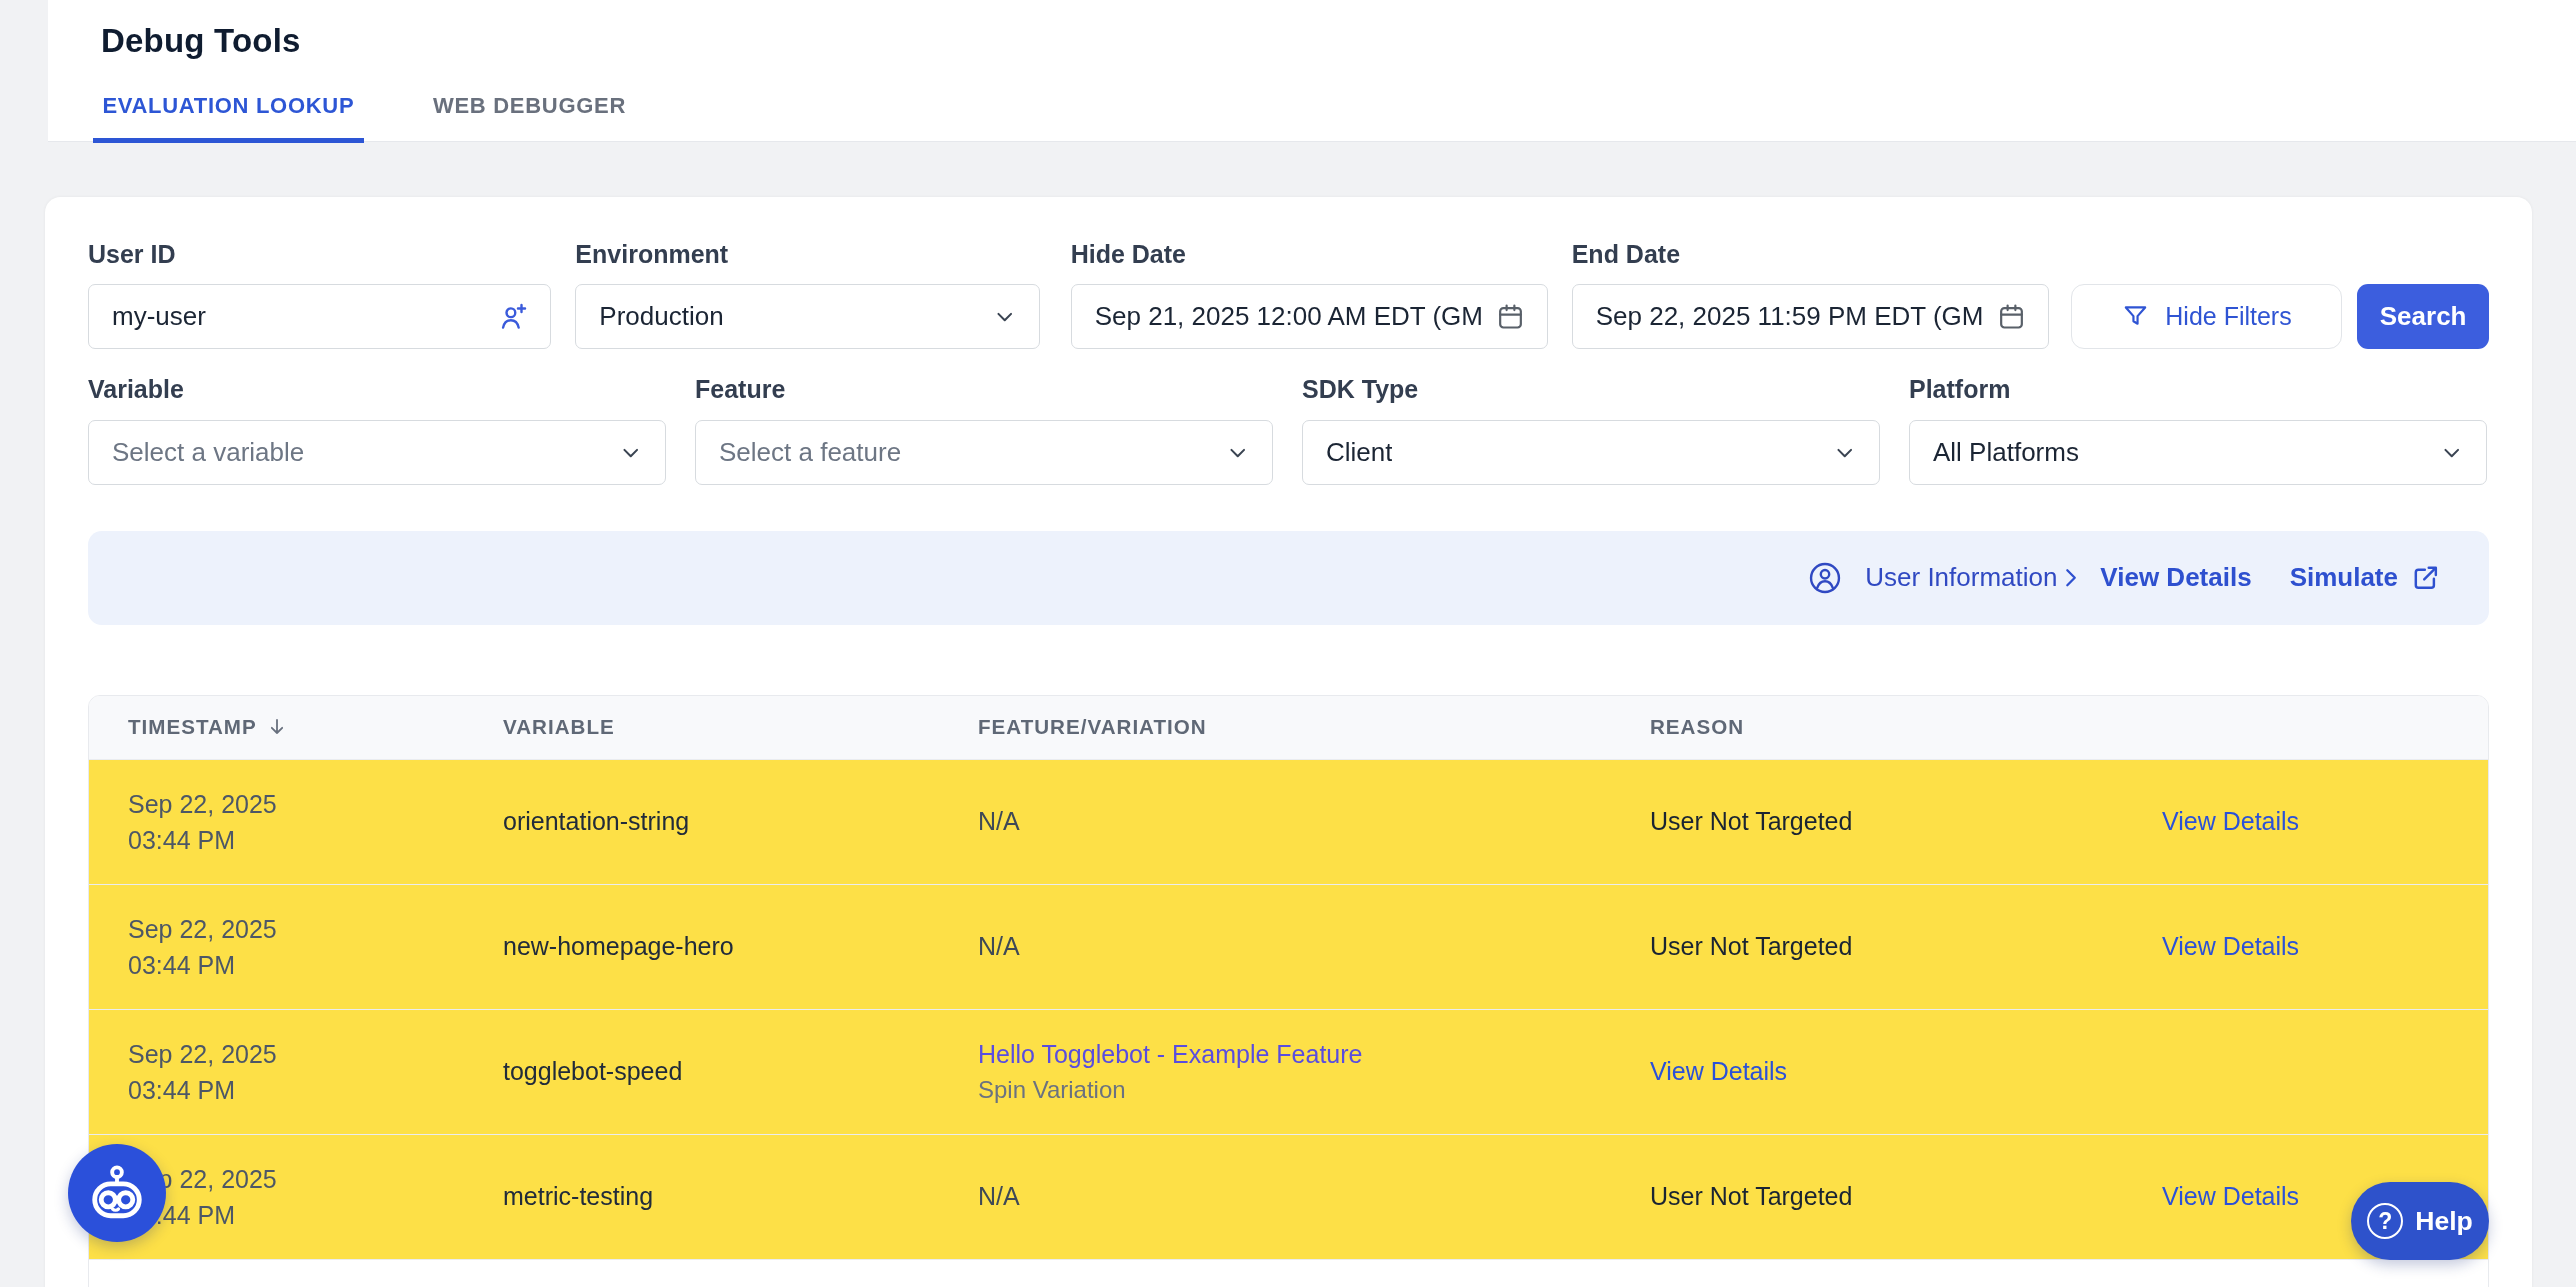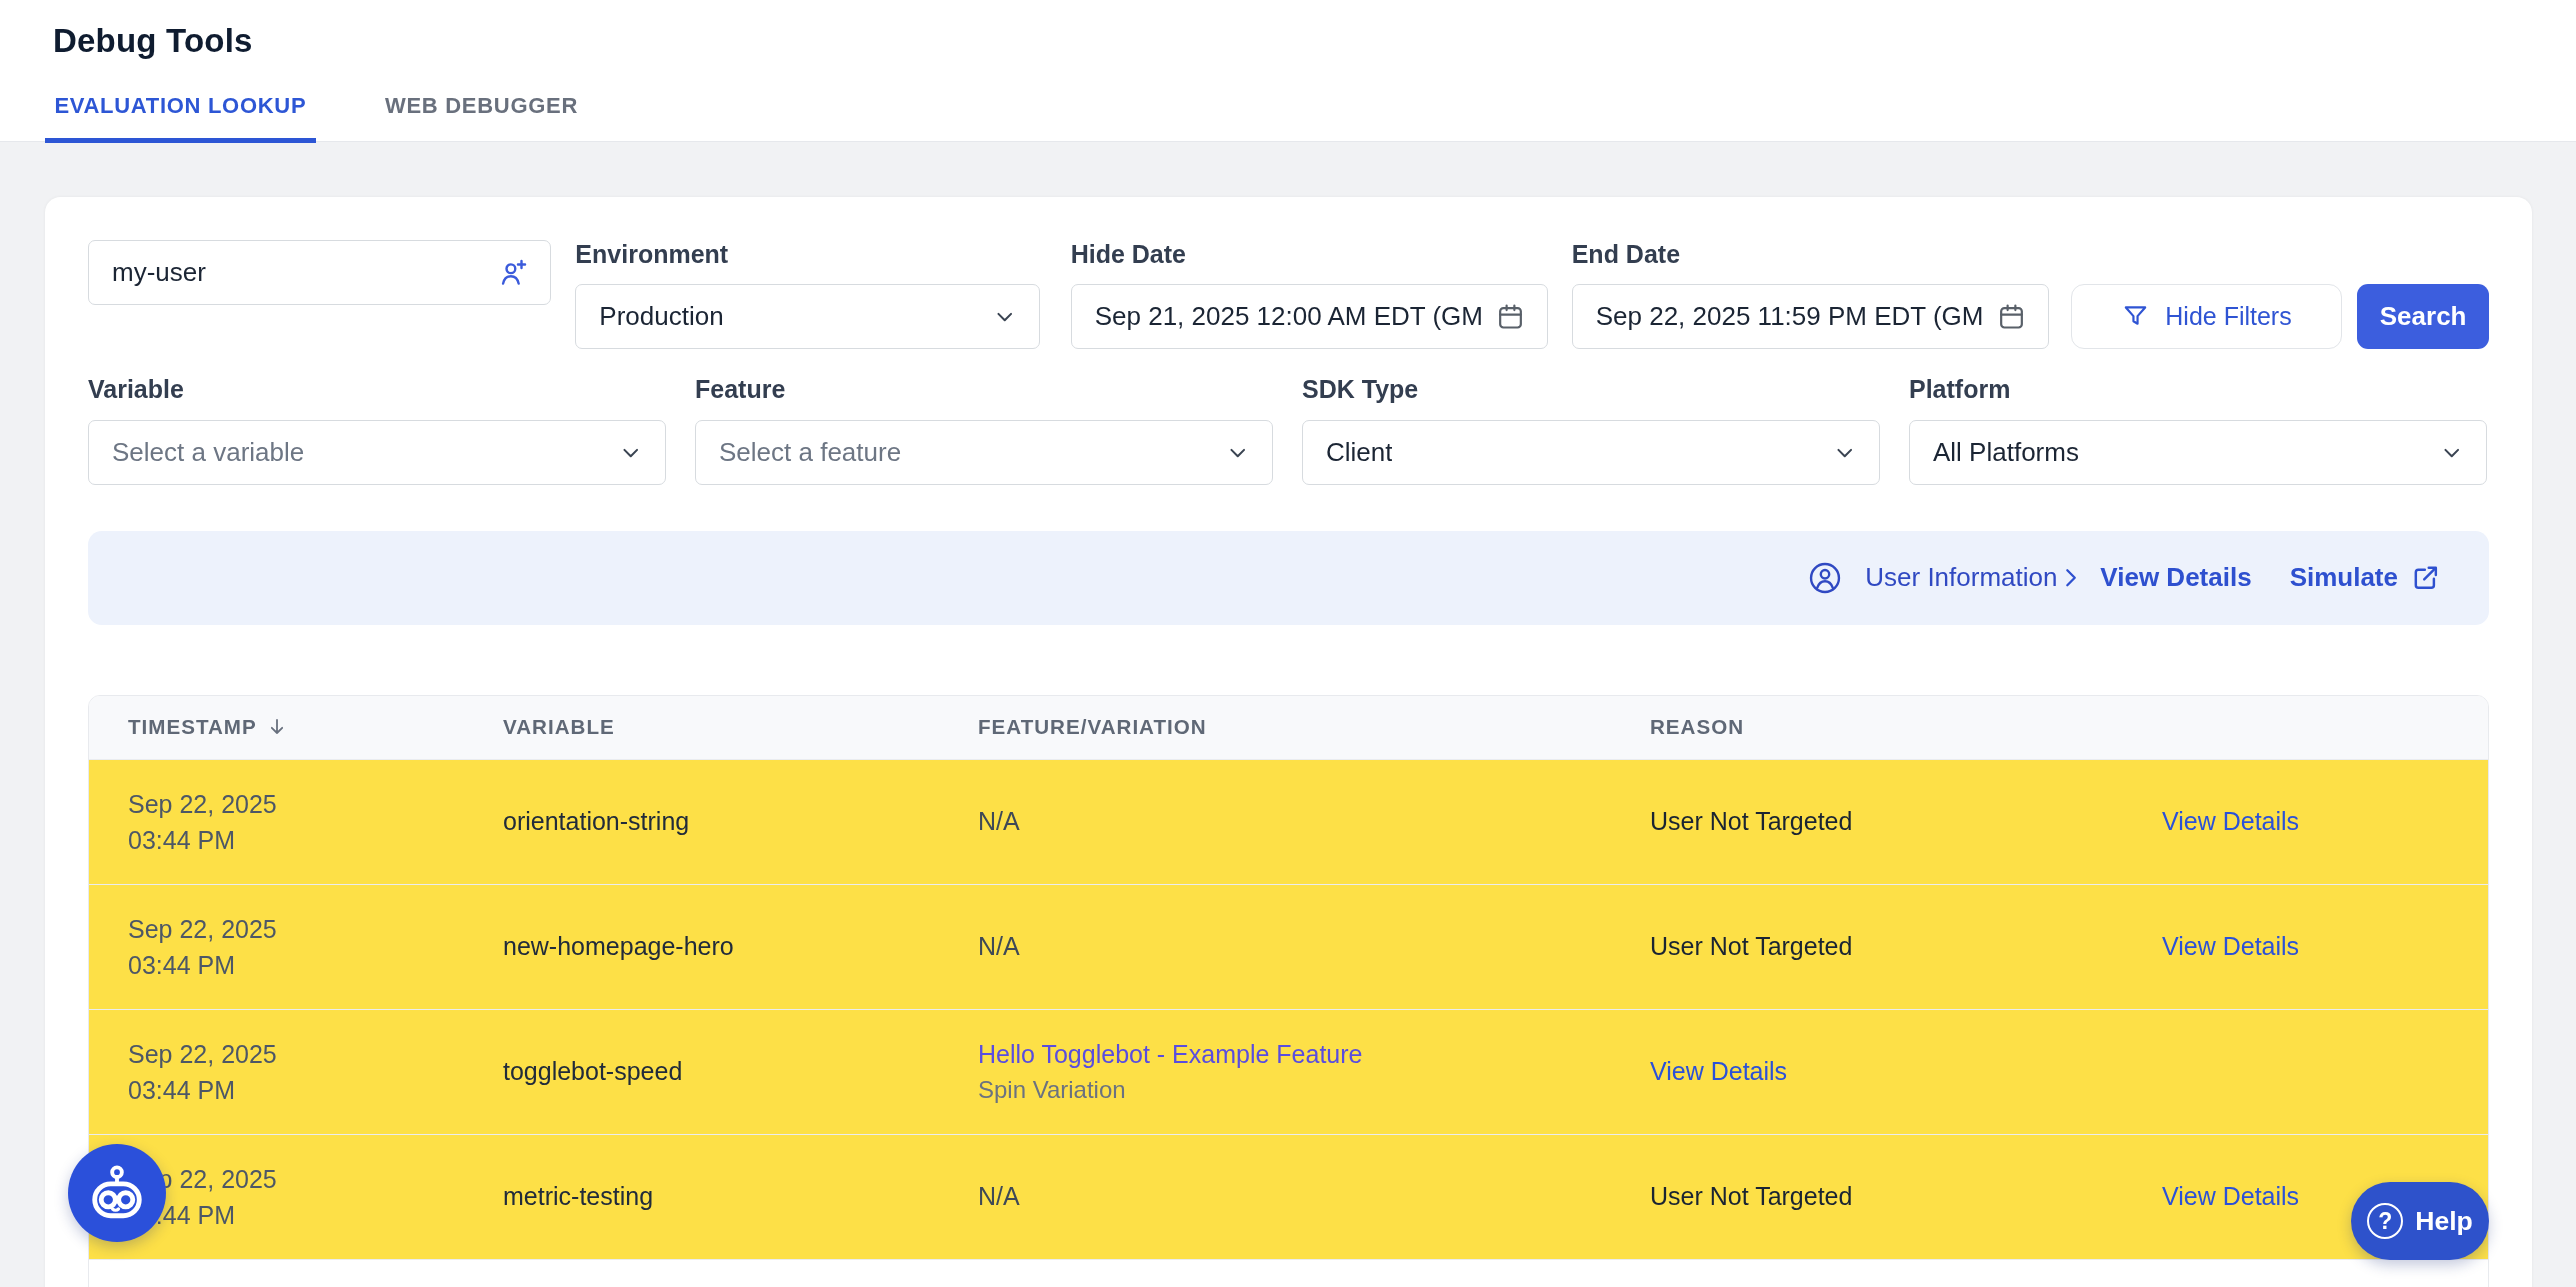--- a/index.html
+++ b/index.html
@@ -2,21 +2,21 @@
 <html style="font-size:13.7px"><head>
 <meta charset="utf-8">
 <style>
   * { box-sizing: border-box; margin: 0; padding: 0; }
   html,body { width:2576px; height:1287px; }
   body {
     font-family: "Liberation Sans", "DejaVu Sans", sans-serif;
     background:#f1f2f4; color:#1b2534; overflow:hidden; position:relative;
   }
   
-  .topbar { background:#fff; height:142px; border-bottom:1.7px solid #e6e8ec; position:relative; }
+  .topbar { background:#fff; height:142px; border-bottom:1.7px solid #e6e8ec; position:relative;margin-left:48px; }
   .page-title { position:absolute; left:53px; top:22px; font-size:33px; font-weight:700; color:#0f1c30; letter-spacing:0.2px; }
   .tabs { position:absolute; left:45px; bottom:-1.7px; display:flex; gap:60px; }
   .tab { font-size:22px; font-weight:700; letter-spacing:0.7px; color:#69707d; padding:0 9.4px 19px; border-bottom:5.1px solid transparent; cursor:pointer; }
   .tab.active { color:#2d56d5; border-bottom-color:#2d56d5; }
   
   .card { position:absolute; left:45px; top:197px; width:2487px; height:1184px;
     background:#fff; border-radius:15.4px; box-shadow:0 0.9px 3.4px rgba(16,24,40,.06); padding:43px; }
   .frow { display:flex; }
   .frow1 { margin-bottom:26px; }
   .frow2 { margin-bottom:46px; }
@@ -80,20 +80,21 @@
   <div class="tabs">
     <div class="tab active">EVALUATION LOOKUP</div>
     <div class="tab">WEB DEBUGGER</div>
   </div>
 </div>
 
 <div class="card">
 
   <div class="frow frow1">
     <div class="field f-userid">
+      <div class="flabel">User ID</div>
       <div class="control">
         <span class="val">my-user</span>
         <span class="icn">
           <svg width="34" height="34" viewBox="0 0 24 24" fill="none" stroke="#3b5bdb" stroke-width="1.7" stroke-linecap="round" stroke-linejoin="round">
             <circle cx="10.5" cy="9" r="3.1"></circle>
               <path d="M5 19.5c.7-3.3 2.9-5.2 5.5-5.2s4.8 1.9 5.5 5.2"></path>
             <path d="M18 3.5v5M15.5 6h5"></path>
           </svg>
         </span>
       </div>

